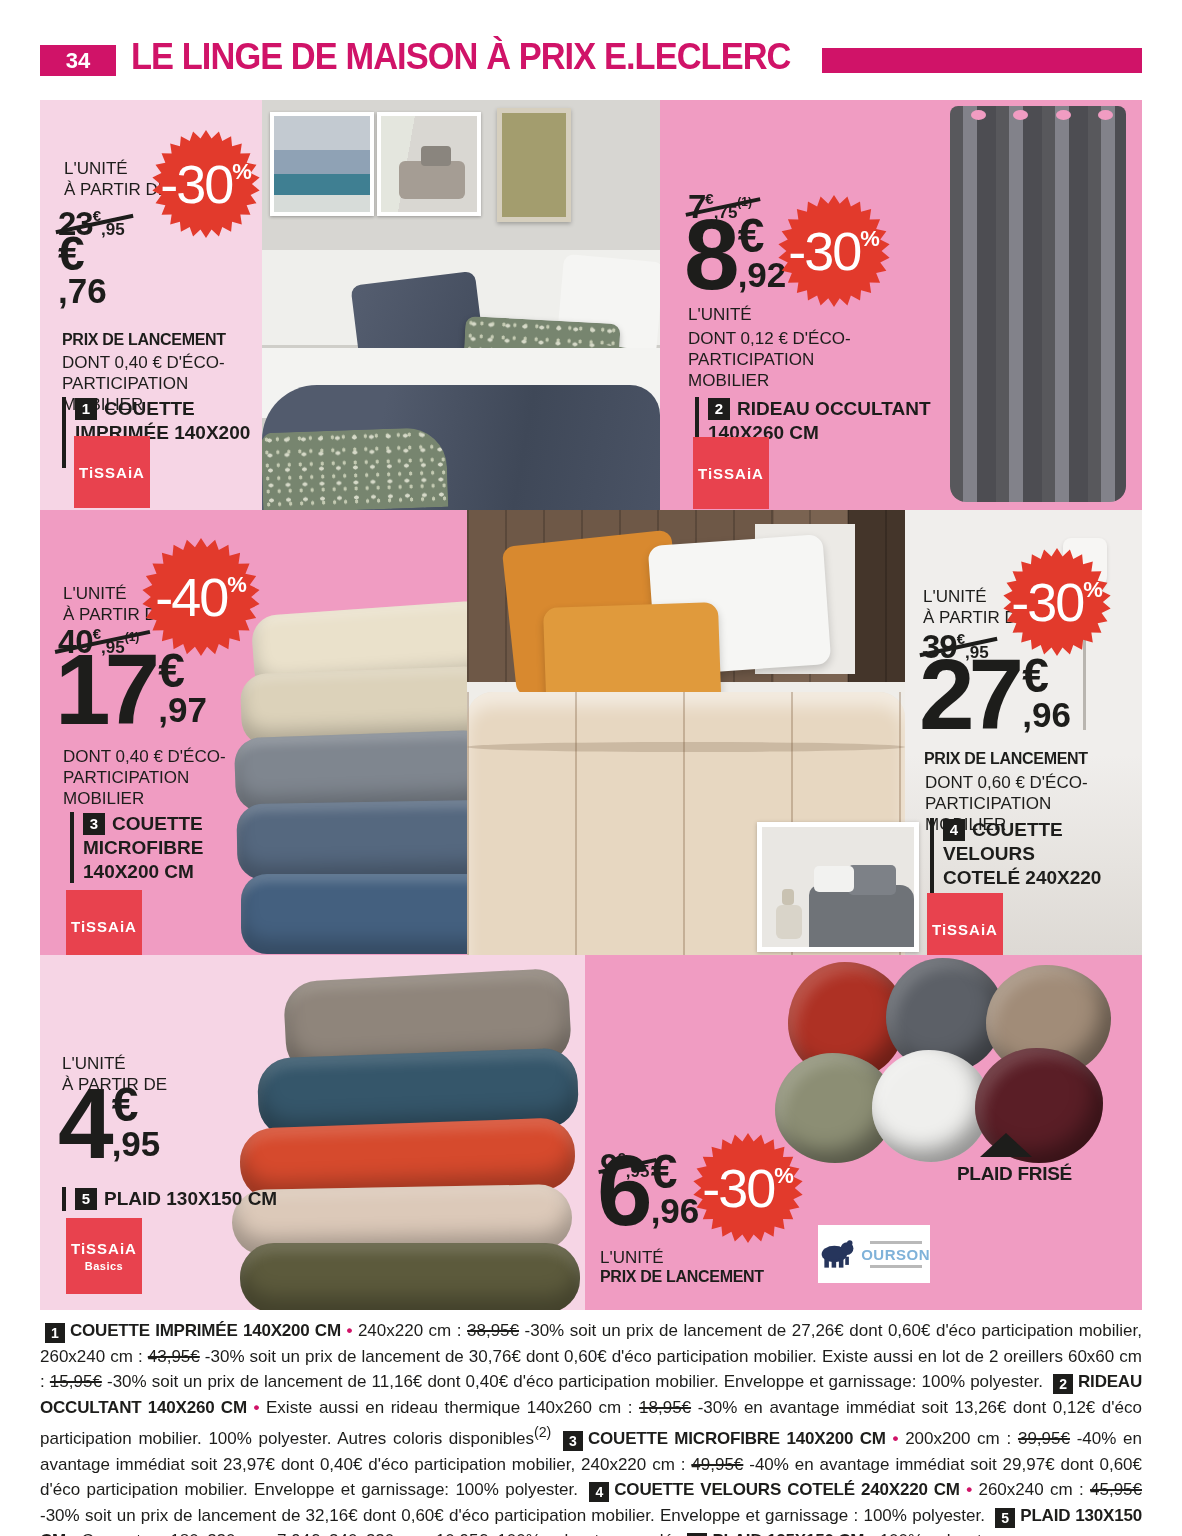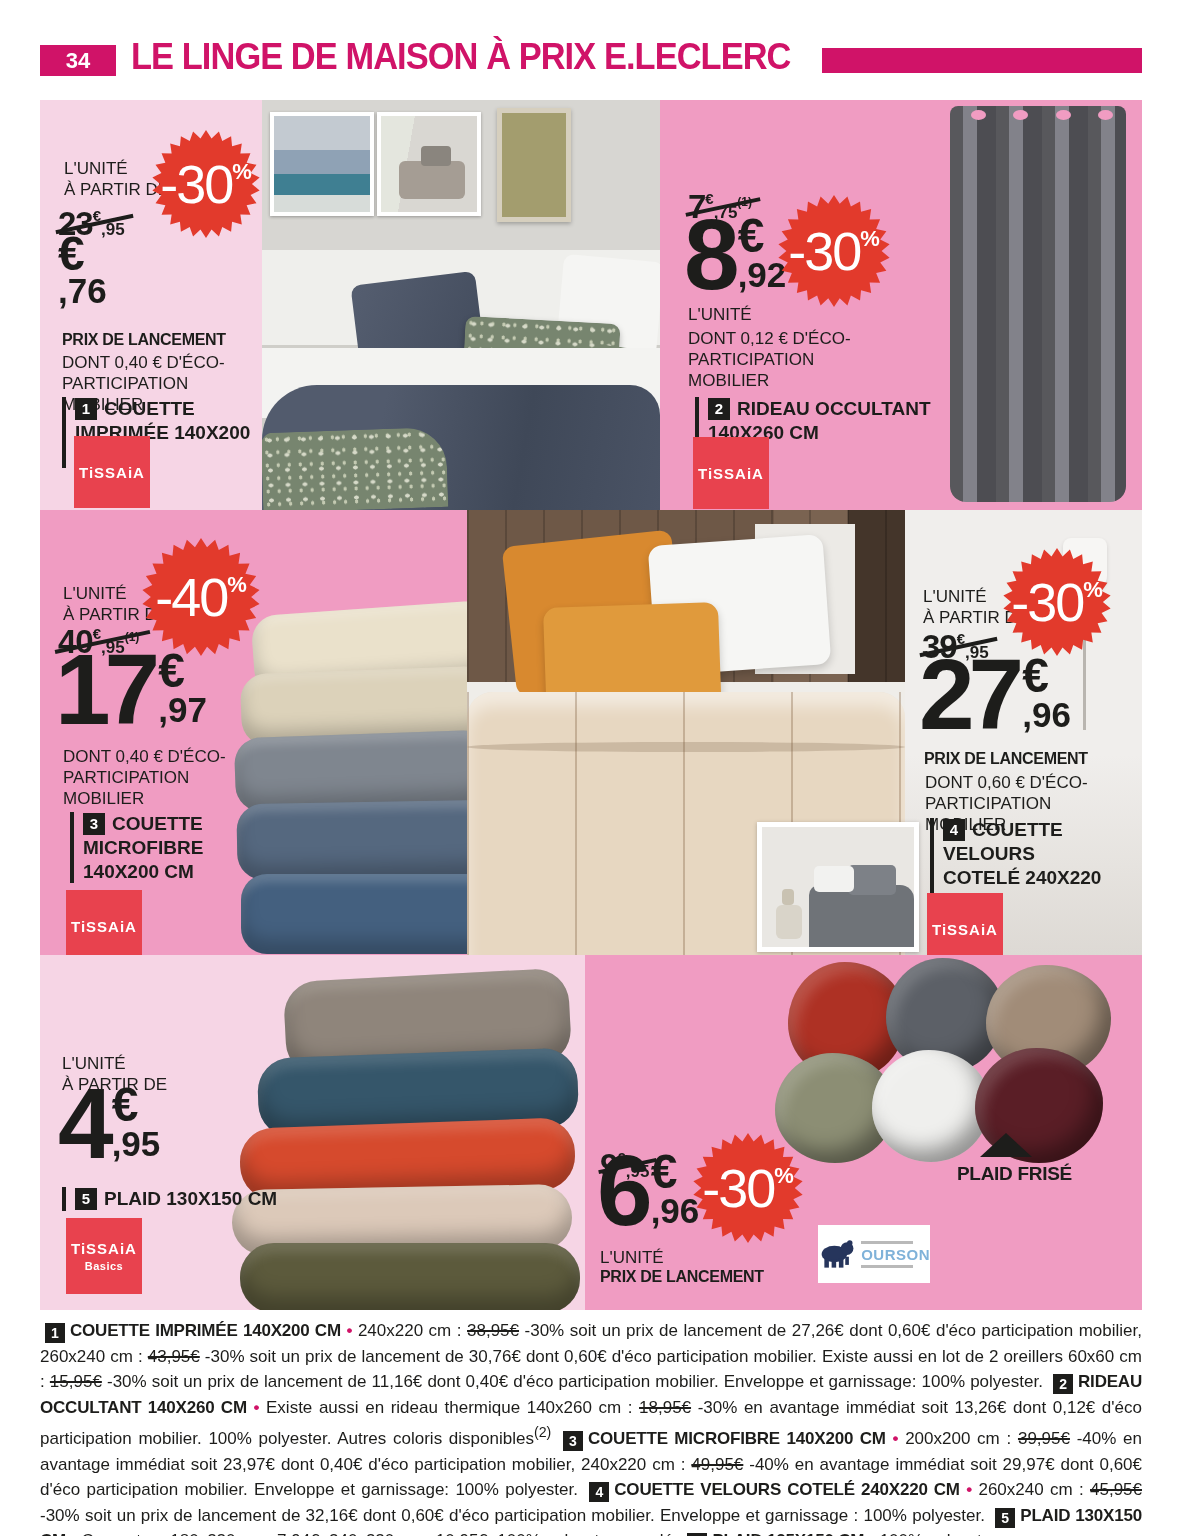--- a/index.html
+++ b/index.html
@@ -119,21 +119,21 @@
 
   
   .roll{position:absolute;border-radius:48% 52% 50% 50% / 52% 48% 52% 48%;
         box-shadow:inset -10px -12px 20px rgba(0,0,0,.38), inset 8px 10px 14px rgba(255,255,255,.18);}
 
   .callout-tri{position:absolute;width:0;height:0;border-left:26px solid transparent;border-right:26px solid transparent;border-bottom:24px solid #1d1d1b;}
   .callout-label{position:absolute;font-weight:bold;font-size:19px;letter-spacing:-0.3px;}
 
   
   .ourson{position:absolute;width:112px;height:58px;background:#ffffff;display:flex;align-items:center;justify-content:center;gap:5px;}
-  .ourson-right{display:flex;flex-direction:column;align-items:flex-start;gap:2px;}
+  .ourson-right{display:flex;flex-direction:column;align-items:center;gap:2px;}
   .ourson-line{width:52px;height:3px;background:#b9b9b9;}
   .ourson-name{color:#7fb2d9;font-weight:bold;font-size:15px;letter-spacing:.5px;}
 
   
   .footer{position:absolute;left:40px;top:1318px;width:1102px;font-size:17px;line-height:25.6px;text-align:justify;}
   .fchip{display:inline-block;background:#1d1d1b;color:#fff;width:20px;height:20px;line-height:20px;text-align:center;
          font-weight:bold;font-size:14px;margin:0 5px;vertical-align:-2px;}
   .fb{font-weight:bold;letter-spacing:-0.2px;}
   .fdot{color:#d01368;font-weight:bold;}
   .fs{text-decoration:line-through;text-decoration-thickness:2px;}

